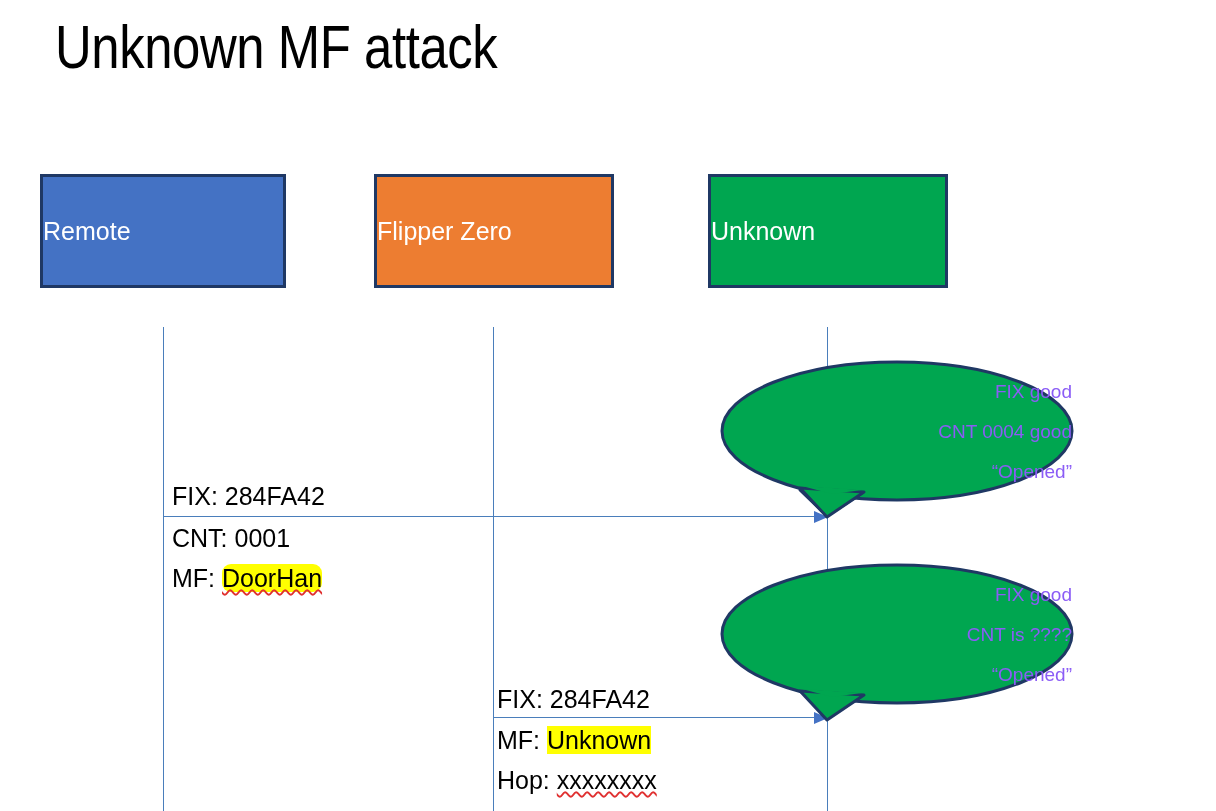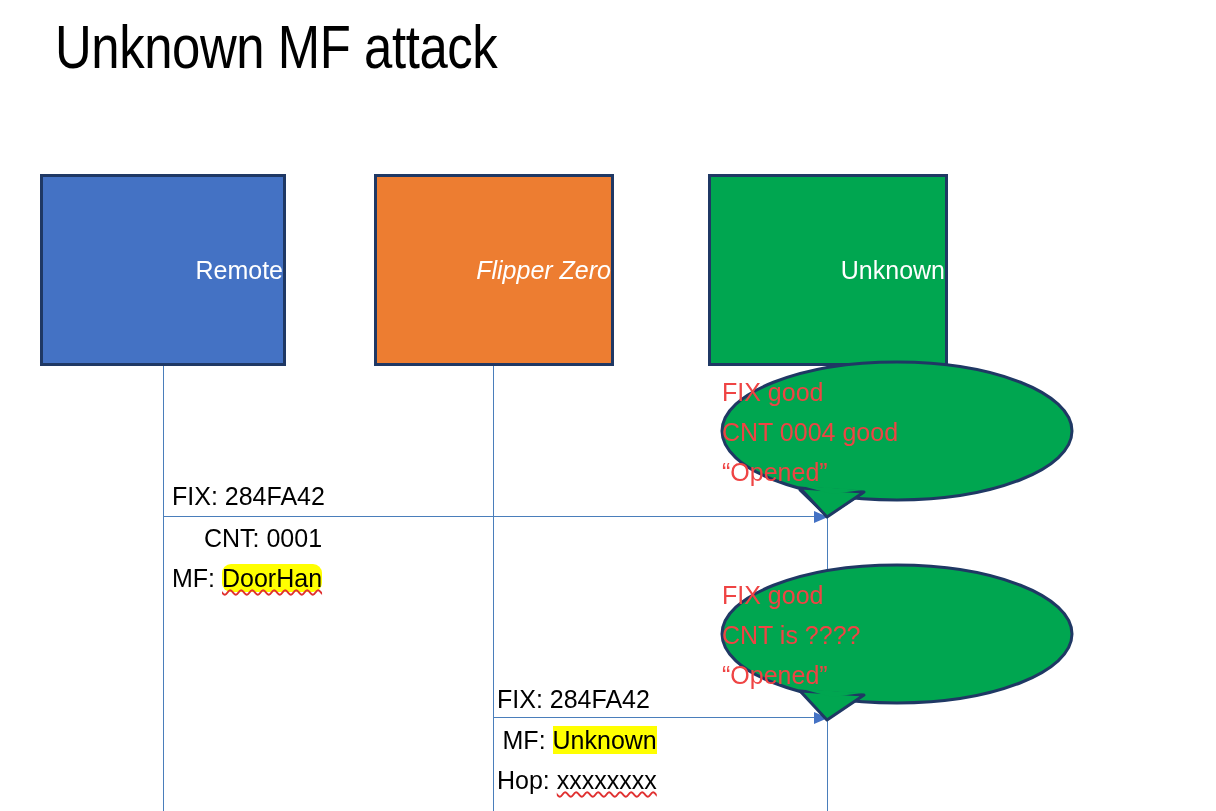--- a/index.html
+++ b/index.html
@@ -40,33 +40,32 @@
     bottom: 0;
   }
   #lifeline-remote   { left: 163px; }
   #lifeline-flipper  { left: 493px; }
   #lifeline-receiver { left: 827px; }
 
   
   .actor-box {
     position: absolute;
     top: 174px;
-    height: 192px;
+    height: 114px;
     border: 3px solid #1F3864;
     box-sizing: border-box;
     display: flex;
     align-items: center;
-    justify-content: flex-end;
+    justify-content: flex-start;
     color: #ffffff;
     font-size: 25px;
     font-weight: 400;
-    padding-left: 17px;
   }
   #actor-remote   { left: 40px;  width: 246px; background: #4472C4; }
-  #actor-flipper  { left: 374px; width: 240px; background: #ED7D31; font-style: italic; }
+  #actor-flipper  { left: 374px; width: 240px; background: #ED7D31; }
   #actor-receiver { left: 708px; width: 240px; background: #00A650; }
 
   
   .msg-arrow {
     position: absolute;
     height: 0;
     border-top: 1.4px solid #4A7EBB;
   }
   .msg-arrow::after {
     content: "";
@@ -82,21 +81,20 @@
   #arrow-remote-to-receiver  { left: 163px; width: 664px; top: 516px; }
   #arrow-flipper-to-receiver { left: 493px; width: 334px; top: 717px; }
 
   
   .msg-label {
     position: absolute;
     font-size: 25px;
     line-height: 40px;
     white-space: nowrap;
     color: #000000;
-    text-align: right;
   }
   #msg1-fix { left: 172px; top: 476px; }
   #msg1-rest { left: 172px; top: 518px; }
   #msg2-fix { left: 497px; top: 679px; }
   #msg2-rest { left: 497px; top: 720px; }
 
   .hl {
     background: #FFFF00;
   }
   .sp {
@@ -123,23 +121,23 @@
     top: 0;
     width: 350px;
     height: 148px;
     overflow: visible;
   }
   .callout-text {
     position: absolute;
     left: 0;
     top: 10px;
     width: 350px;
-    text-align: left;
-    color: #ef4444;
-    font-size: 25px;
+    text-align: right;
+    color: #8b5cf6;
+    font-size: 19px;
     line-height: 40px;
   }
   .callout-text div { white-space: nowrap; }
 </style>
 </head>
 <body>
 
 <div id="slide-title">Unknown MF attack</div>
 
 <div class="lifeline" id="lifeline-remote"></div>

